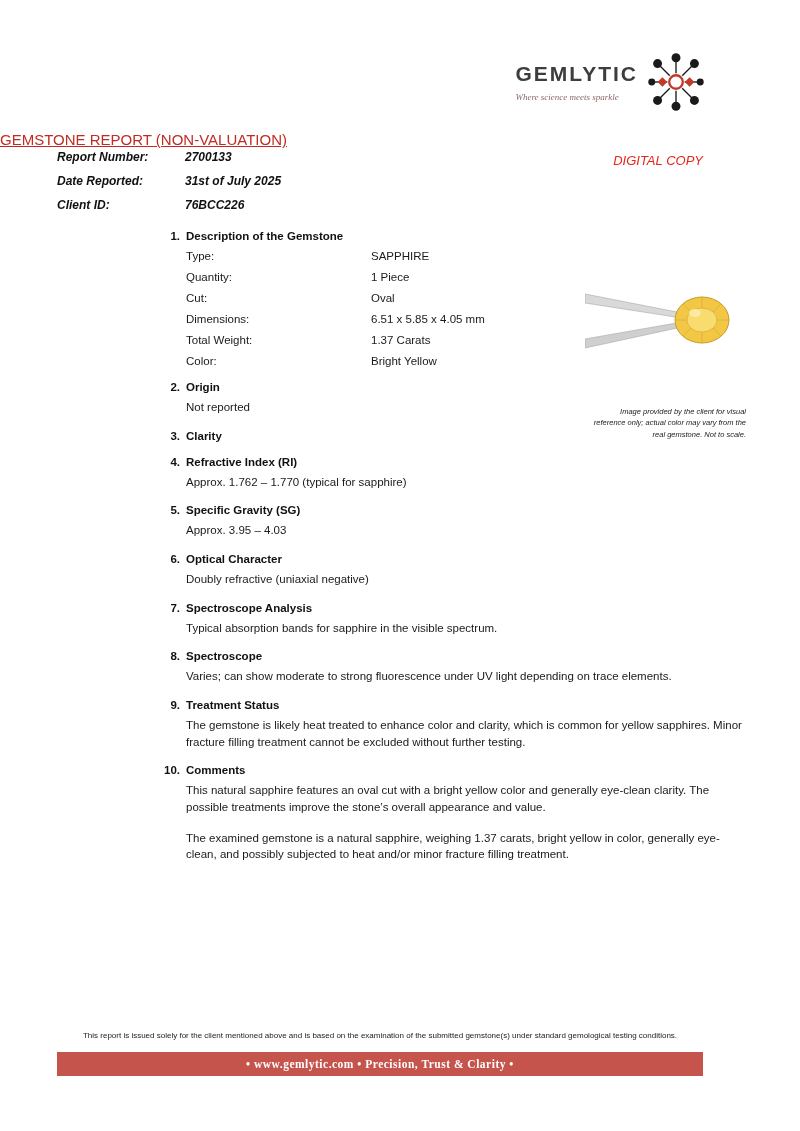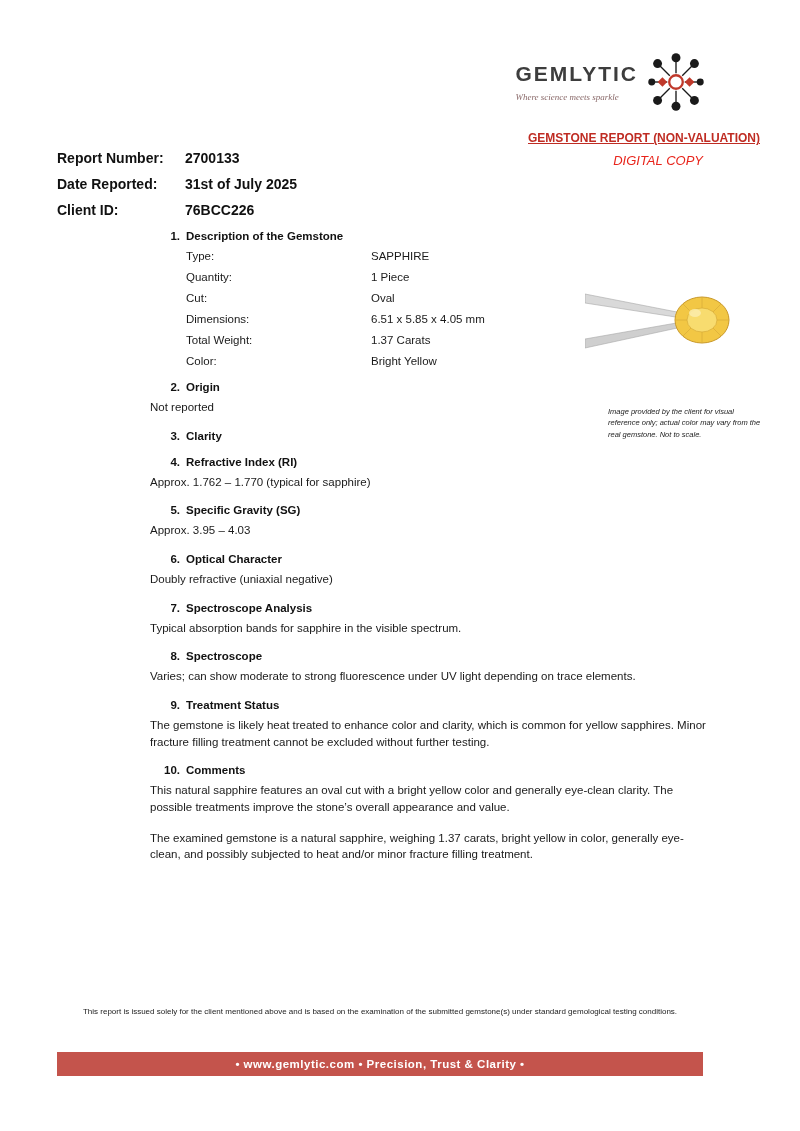--- a/index.html
+++ b/index.html
@@ -8,50 +8,50 @@
   .page { position:relative; width:760px; height:1131px; background:#ffffff; overflow:hidden; }
 
   
   .logo-row { position:absolute; top:50px; right:52px; display:flex; align-items:center; gap:6px; }
   .logo-textwrap { display:flex; flex-direction:column; align-items:flex-start; }
   .logo-text { font-size:21px; font-weight:bold; letter-spacing:2px; color:#3d3d3d; }
   .logo-tagline { font-family:"Liberation Serif", serif; font-style:italic; font-size:9px; color:#8a6a6a; margin-top:6px; }
   .logo-icon { width:64px; height:64px; flex:none; }
 
   
-  .report-title { position:absolute; top:131px; left:0; width:100%; text-align:right;
-                  color:#BF2C23; font-weight:bold; font-size:12px; text-decoration:underline; }
+  .report-title { position:absolute; top:131px; left:0; width:100%; text-align:left;
+                  color:#BF2C23; font-weight:normal; font-size:15px; text-decoration:underline; }
 
   
   .meta { position:absolute; top:150px; left:57px; }
-  .meta-row { display:flex; font-weight:bold; font-size:14px; margin-bottom:10px; color:#111; }
+  .meta-row { display:flex; font-weight:bold; font-style:italic; font-size:12px; margin-bottom:10px; color:#111; }
   .meta-label { width:128px; flex:none; }
   .digital-copy { position:absolute; top:153px; right:57px; color:#E8241B; font-style:italic; font-weight:normal; font-size:13px; }
 
   
   .content { position:absolute; top:230px; left:150px; width:598px; }
   .sec { margin-bottom:14px; }
   .sec-head { display:flex; font-weight:bold; font-size:11.5px; margin-bottom:6px; color:#111; }
   .sec-num { width:30px; text-align:right; margin-right:6px; flex:none; }
-  .sec-body { font-size:11.5px; line-height:1.45; max-width:560px; color:#1a1a1a; }
+  .sec-body { margin-left:36px; font-size:11.5px; line-height:1.45; max-width:560px; color:#1a1a1a; }
 
   .desc-rows { margin-left:36px; margin-top:8px; margin-bottom:8px; }
   .desc-row { display:flex; font-size:11.5px; margin-bottom:9px; }
   .desc-label { width:185px; flex:none; }
 
   
   .gem-image { position:absolute; left:585px; top:280px; width:160px; height:88px; }
-  .gem-caption { position:absolute; left:608px; top:406px; width:154px;
-                 font-style:italic; font-size:7.5px; line-height:1.5; color:#222; }
-
-  
-  .disclaimer { position:absolute; top:1007px; left:0; width:100%; text-align:center; font-size:8px; color:#222; }
+  .gem-caption { position:absolute; left:592px; top:406px; width:154px;
+                 font-style:italic; font-size:7.5px; line-height:1.5; color:#222;text-align:right; }
+
+  
+  .disclaimer { position:absolute; top:1031px; left:0; width:100%; text-align:center; font-size:8px; color:#222; }
   .footer-bar { position:absolute; top:1052px; left:57px; right:57px; height:24px; background:#C4544C;
                 color:#ffffff; text-align:center; line-height:24px;
-                font-family:Liberation Sans, sans-serif; font-weight:bold; font-size:11.5px; letter-spacing:0.5px; }
+                font-family:Liberation Serif, serif; font-weight:bold; font-size:11.5px; letter-spacing:0.5px; }
 </style>
 </head>
 <body>
 
 <div class="page">
 
   <div class="logo-row">
     <div class="logo-textwrap">
       <div class="logo-text">GEMLYTIC</div>
       <div class="logo-tagline">Where science meets sparkle</div>

